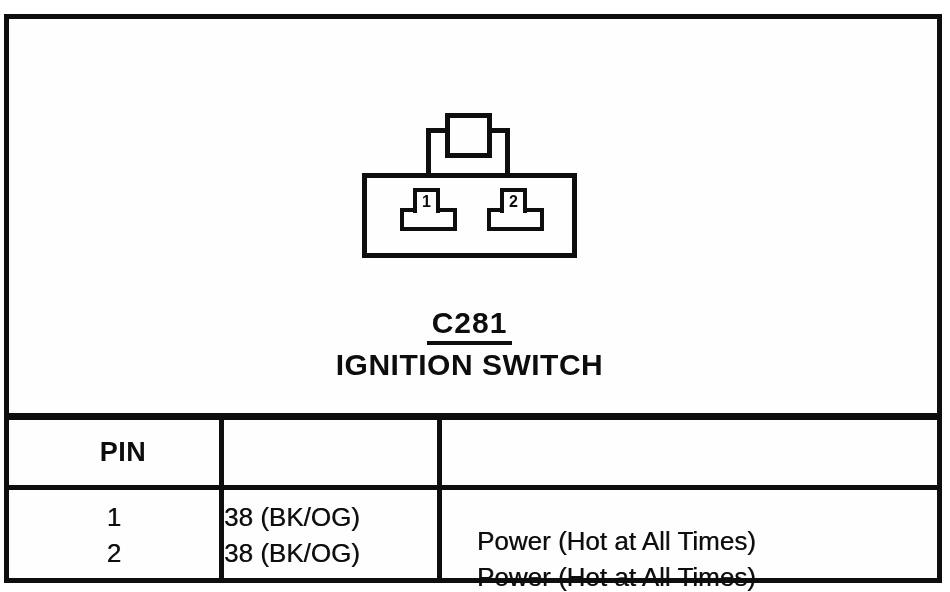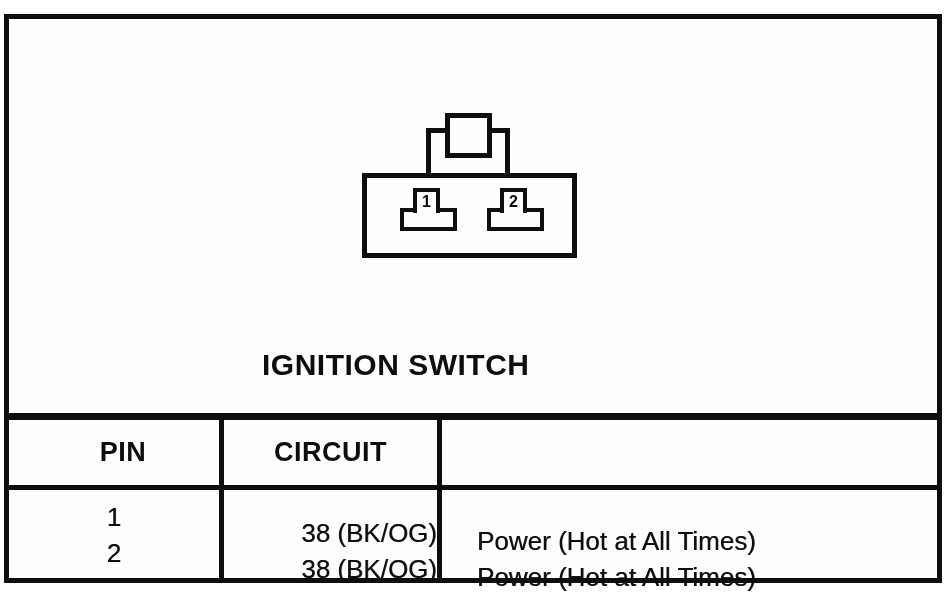--- a/index.html
+++ b/index.html
@@ -75,20 +75,21 @@
     font-size: 30px; font-weight: bold;
     letter-spacing: 1px;
   }
   .c-id span {
     display: inline-block;
     border-bottom: 4px solid #0e0e0e;
     padding: 0 5px 1px 5px;
   }
   .c-name {
     left: 262px; top: 348px; width: 415px;
+    text-align: center;
     font-size: 30px; font-weight: bold;
     letter-spacing: 0.5px;
     white-space: nowrap;
   }
 
   
   .rule { background: #0e0e0e; }
   .h-top { left: 4px;  top: 413px; width: 938px; height: 7px; }
   .h-mid { left: 4px;  top: 485px; width: 938px; height: 5px; }
   .v-1   { left: 219px; top: 413px; width: 5px; height: 170px; }
@@ -106,21 +107,21 @@
   .th-circuit  { left: 224px; width: 213px; }
   .th-function { left: 442px; width: 496px; }
 
   .cell {
     font-size: 26px;
     font-weight: normal;
     white-space: nowrap;
     text-shadow: 0.5px 0.4px 0 rgba(13,13,13,0.65);
   }
   .col-pin     { left: 9px;   width: 210px; text-align: center; }
-  .col-circuit { left: 224px; width: 213px; text-align: right; margin-top: 16px; }
+  .col-circuit { left: 224px; width: 213px; text-align: left; }
   .col-fn      { left: 477px; text-align: left; margin-top: 24px; }
   .row-1 { top: 502px; }
   .row-2 { top: 538px; }
 </style>
 </head>
 <body>
 
 <div class="page">
 
   <div class="abs frame"></div>
@@ -130,29 +131,31 @@
     <div class="abs conn-tab-inner"></div>
     <div class="abs conn-body"></div>
 
     <div class="abs pin-base" id="pin1-base"></div>
     <div class="abs pin-top" id="pin1-top">1</div>
 
     <div class="abs pin-base" id="pin2-base"></div>
     <div class="abs pin-top" id="pin2-top">2</div>
   </div>
 
+  <div class="abs c-id">
+    <span>C281</span>
+  </div>
   <div class="abs c-name">IGNITION SWITCH</div>
 
   <div class="abs rule h-top"></div>
   <div class="abs rule h-mid"></div>
   <div class="abs rule v-1"></div>
   <div class="abs rule v-2"></div>
 
   <div class="abs th th-pin">PIN</div>
-  <div class="abs th th-circuit">CIRCUIT</div>
 
   <div>
     <div class="abs cell col-pin row-1">1</div>
     <div class="abs cell col-circuit row-1">38 (BK/OG)</div>
     <div class="abs cell col-fn row-1">Power (Hot at All Times)</div>
   </div>
 
   <div>
     <div class="abs cell col-pin row-2">2</div>
     <div class="abs cell col-circuit row-2">38 (BK/OG)</div>

